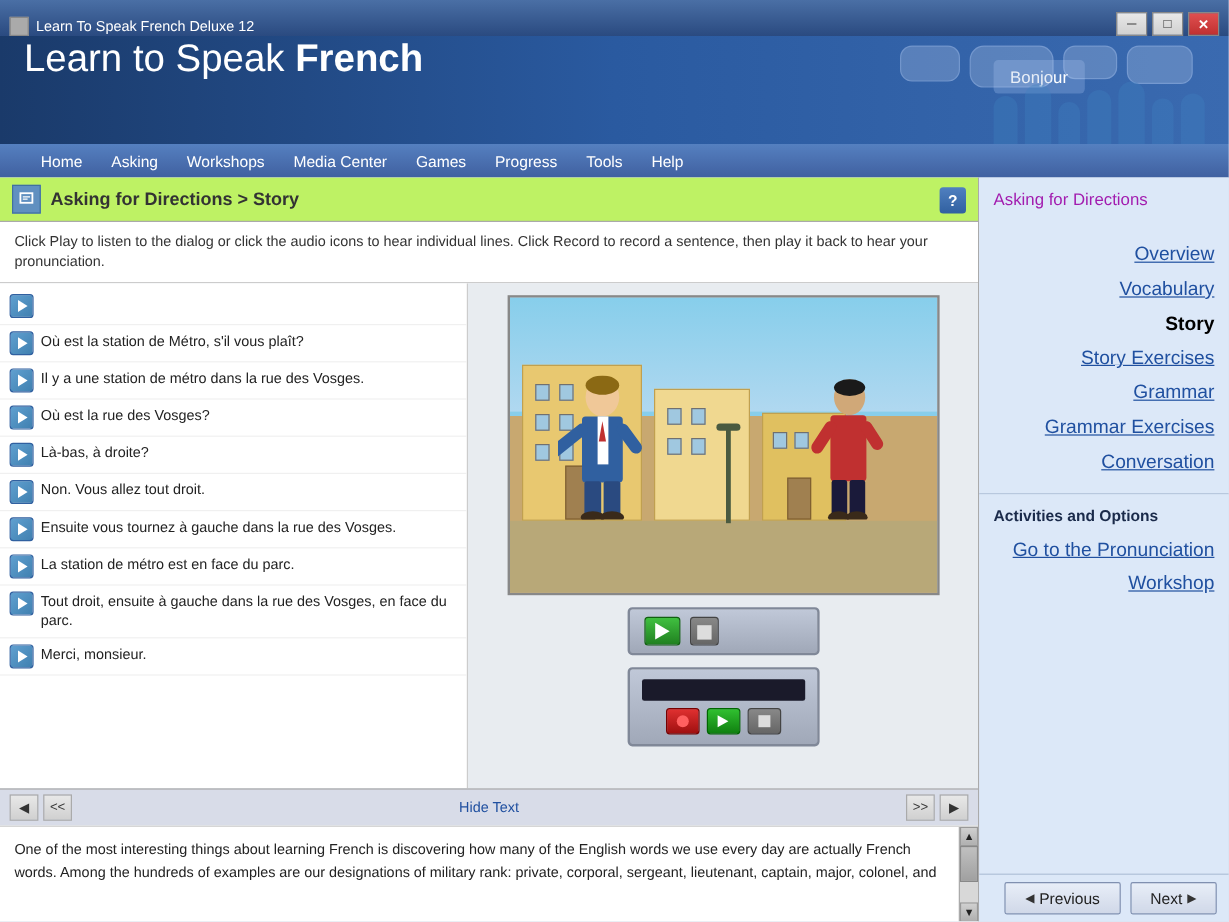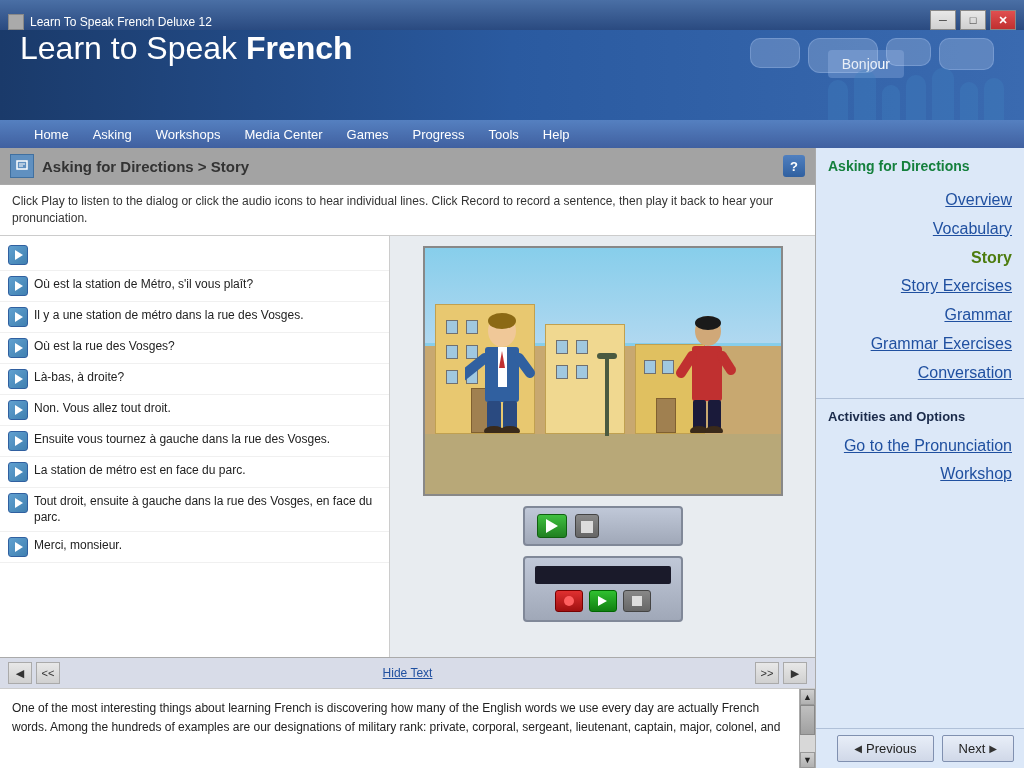--- a/index.html
+++ b/index.html
@@ -84,25 +84,25 @@
     .left-panel {
       flex: 1;
       background: #f0f4f8;
       display: flex;
       flex-direction: column;
       border-right: 1px solid #aaa;
     }
 
     
     .breadcrumb-bar {
-      background: #a3a3a3;
+      background: #bef264;
       border-bottom: 1px solid #aaa;
       padding: 6px 10px;
       display: flex;
-      align-items: center;
+      align-items: flex-end;
       justify-content: space-between;
     }
     .breadcrumb-text {
       font-size: 15px;
       font-weight: bold;
       color: #333;
       display: flex;
       align-items: center;
       gap: 8px;
     }
@@ -337,21 +337,20 @@
     .nav-left { display: flex; align-items: center; gap: 4px; }
     .nav-arrow-btn {
       background: linear-gradient(to bottom, #e8e8e8, #d0d0d0);
       border: 1px solid #aaa;
       width: 24px; height: 22px;
       display: flex; align-items: center; justify-content: center;
       cursor: pointer; font-size: 11px; color: #333;
     }
     .hide-text-link {
       color: #2050a0;
-      text-decoration: underline;
       cursor: pointer;
       font-size: 12px;
     }
 
     
     .text-area {
       background: white;
       border-top: 1px solid #ccc;
       padding: 10px 12px;
       font-size: 12px;
@@ -387,37 +386,37 @@
       display: flex;
       flex-direction: column;
     }
     .right-section {
       background: #dce8f8;
       padding: 10px 12px;
       border-bottom: 1px solid #b0c0d8;
     }
     .right-section-title {
       font-size: 14px;
-      font-weight: bold;
-      color: #15803d;
-      margin-bottom: 12px;
+      font-weight: normal;
+      color: #a21caf;
+      margin-bottom: 25px;
     }
     .right-link {
       display: block;
       color: #2050a0;
       text-decoration: underline;
       cursor: pointer;
       font-size: 16px;
       line-height: 1.8;
       text-align: right;
     }
     .right-link.bold-current {
       font-weight: bold;
       text-decoration: none;
-      color: #4d7c0f;
+      color: #000000;
     }
     .activities-section {
       background: #dce8f8;
       padding: 10px 12px;
     }
     .activities-title {
       font-size: 13px;
       font-weight: bold;
       color: #1a2a4a;
       margin-bottom: 8px;

